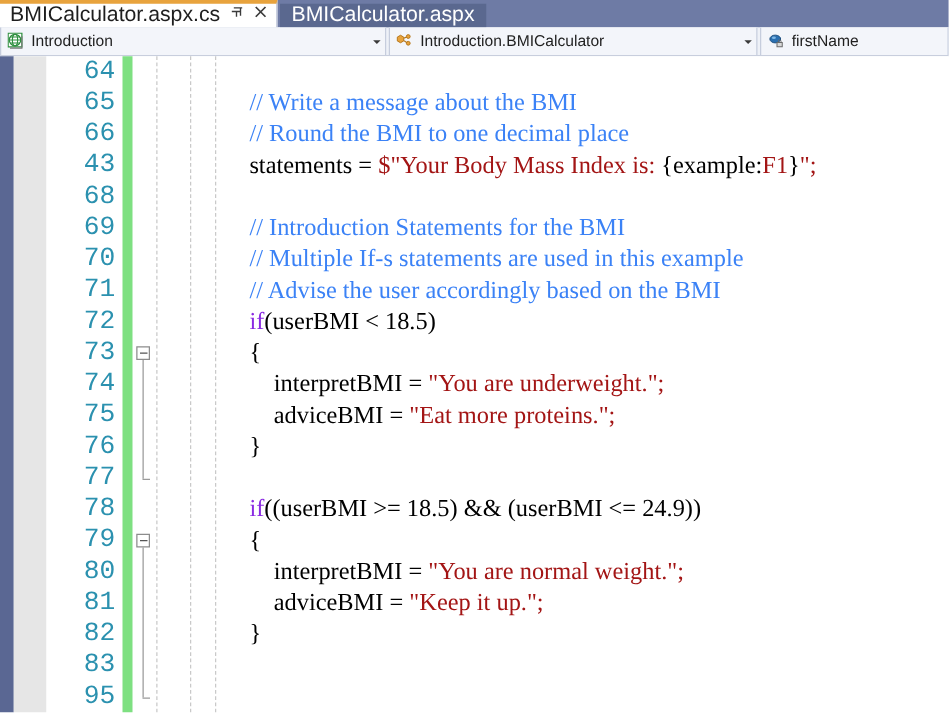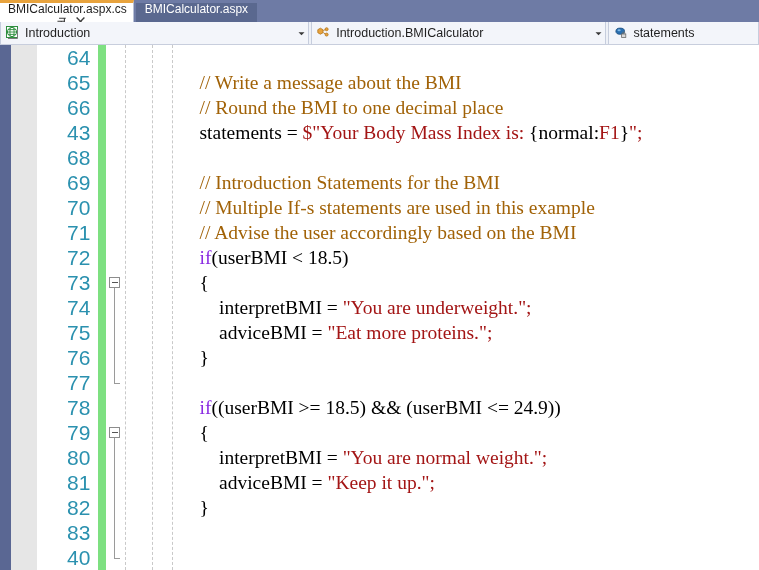--- a/index.html
+++ b/index.html
@@ -28,25 +28,24 @@
     left: 0; top: 0;
     width: 759px;
     height: 22px;
     background: #6e7ba5;
     display: flex;
     align-items: flex-end;
   }
   .tab {
     height: 22px;
     display: flex;
-    align-items: center;
-    box-sizing: border-box;
-    font-size: 12px;
+    align-items: flex-start;
+    box-sizing: border-box;
+    font-size: 17px;
     white-space: nowrap;
-    flex-direction: column;
   }
   .tab.active {
     background: #ffffff;
     color: #1e1e1e;
     border-top: 3px solid #e8a33d;
     padding: 0 6px 0 8px;
     border-right: 1px solid #b8c0d6;
   }
   .tab.inactive {
     background: #5a688f;
@@ -159,41 +158,41 @@
     width: 18px; height: 525px;
   }
   .code-col {
     position: absolute;
     left: 112px; top: 0;
     right: 0; height: 525px;
   }
   .lnum {
     text-align: right;
     padding-right: 9px;
-    font-family: Liberation Sans, sans-serif;
+    font-family: Liberation Mono, monospace;
     font-size: 21px;
     color: #2b91af;
     height: 25px;
     line-height: 25px;
     box-sizing: border-box;
     padding-left: 30px;
   }
   .codeline {
     font-family: "Liberation Serif", serif;
     font-size: 19.5px;
     color: #000000;
     white-space: pre;
     height: 25px;
     line-height: 25px;
     padding-left: 68px;
     box-sizing: border-box;
   }
 
   
-  .t-com { color: #a16207; }
+  .t-com { color: #3b82f6; }
   .t-str { color: #a31515; }
   .t-kw  { color: #8a2be2; }
   .t-txt { color: #000000; }
 
   
   .guide {
     position: absolute;
     top: 0;
     width: 0;
     height: 525px;
@@ -300,21 +299,21 @@
 
     <div class="nav-combo c3">
       <span class="nav-icon">
         <svg width="14" height="14" viewBox="0 0 14 14">
           <ellipse cx="6.2" cy="5.2" rx="4.3" ry="3.1" fill="#2a6fb0" stroke="#1d4f80" stroke-width="0.8"></ellipse>
           <ellipse cx="5.1" cy="4.2" rx="1.6" ry="1.0" fill="#7fb8e6"></ellipse>
           <rect x="7.6" y="8.0" width="4.2" height="3.4" fill="#d9d9d9" stroke="#6b6b6b" stroke-width="0.8"></rect>
           <path d="M8.6 8.0 v-1.0 a1.1 1.1 0 0 1 2.2 0 v1.0" fill="none" stroke="#6b6b6b" stroke-width="0.8"></path>
         </svg>
       </span>
-      <span class="nav-combo-text">statements</span>
+      <span class="nav-combo-text">firstName</span>
     </div>
   </div>
 
   <div class="editor">
     <div class="edge-strip"></div>
     <div class="selection-margin"></div>
 
     <div class="linenum-col" id="linenums">
         <div class="lnum">64</div>
         <div class="lnum">65</div>
@@ -329,21 +328,21 @@
         <div class="lnum">74</div>
         <div class="lnum">75</div>
         <div class="lnum">76</div>
         <div class="lnum">77</div>
         <div class="lnum">78</div>
         <div class="lnum">79</div>
         <div class="lnum">80</div>
         <div class="lnum">81</div>
         <div class="lnum">82</div>
         <div class="lnum">83</div>
-        <div class="lnum">40</div>
+        <div class="lnum">95</div>
       </div>
 
     <div class="changebar"></div>
 
     <div class="outline-col" id="outline">
         <div class="outline-line" style="top: 237px; height: 101px;"></div>
         <div class="outline-tick" style="top: 338px;"></div>
         <div class="outline-box" style="top: 232px;"></div>
         <div class="outline-line" style="top: 387px; height: 126px;"></div>
         <div class="outline-tick" style="top: 513px;"></div>
@@ -353,21 +352,21 @@
     <div class="code-col" id="codecol">
       <div id="guides">
           <div class="guide" style="left: 13px;"></div>
           <div class="guide" style="left: 40px;"></div>
           <div class="guide" style="left: 60px;"></div>
         </div>
       <div id="codelines">
           <div class="codeline">&nbsp;</div>
           <div class="codeline"><span class="t-com">    // Write a message about the BMI</span></div>
           <div class="codeline"><span class="t-com">    // Round the BMI to one decimal place</span></div>
-          <div class="codeline"><span class="t-txt">    statements = </span><span class="t-str">$"Your Body Mass Index is: </span><span class="t-txt">{normal:</span><span class="t-str">F1</span><span class="t-txt">}</span><span class="t-str">";</span></div>
+          <div class="codeline"><span class="t-txt">    statements = </span><span class="t-str">$"Your Body Mass Index is: </span><span class="t-txt">{example:</span><span class="t-str">F1</span><span class="t-txt">}</span><span class="t-str">";</span></div>
           <div class="codeline">&nbsp;</div>
           <div class="codeline"><span class="t-com">    // Introduction Statements for the BMI</span></div>
           <div class="codeline"><span class="t-com">    // Multiple If-s statements are used in this example</span></div>
           <div class="codeline"><span class="t-com">    // Advise the user accordingly based on the BMI</span></div>
           <div class="codeline"><span class="t-kw">    if</span><span class="t-txt">(userBMI &lt; 18.5)</span></div>
           <div class="codeline"><span class="t-txt">    {</span></div>
           <div class="codeline"><span class="t-txt">        interpretBMI = </span><span class="t-str">"You are underweight.";</span></div>
           <div class="codeline"><span class="t-txt">        adviceBMI = </span><span class="t-str">"Eat more proteins.";</span></div>
           <div class="codeline"><span class="t-txt">    }</span></div>
           <div class="codeline">&nbsp;</div>

